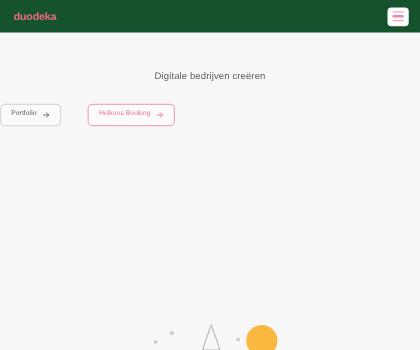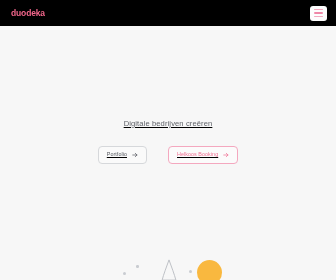--- a/index.html
+++ b/index.html
@@ -28,21 +28,21 @@
     position: absolute;
     top: 0;
     left: 0;
     width: 336px;
     height: 26px;
     display: flex;
     align-items: center;
     justify-content: space-between;
     padding: 0 9px;
     box-sizing: border-box;
-    background: #000000;
+    background: #14532d;
     z-index: 20;
   }
 
   #brand-logo {
     font-size: 8.5px;
     font-weight: bold;
     letter-spacing: -0.15px;
     color: #f2668b;
     line-height: 1;
     padding: 1px 2px;
@@ -77,26 +77,24 @@
 
   
   #hero {
     position: absolute;
     top: 0;
     left: 0;
     width: 336px;
     height: 280px;
     display: flex;
     flex-direction: column;
-    align-items: center;
     justify-content: flex-start;
-    padding-top: 119px;
+    padding-top: 56px;
     box-sizing: border-box;
     z-index: 10;
-    text-decoration: underline;
   }
 
   #hero-title {
     font-size: 7.6px;
     font-weight: normal;
     color: #5c5f66;
     letter-spacing: 0.1px;
     margin: 0 0 18px 0;
     text-align: center;
     line-height: 1.2;

